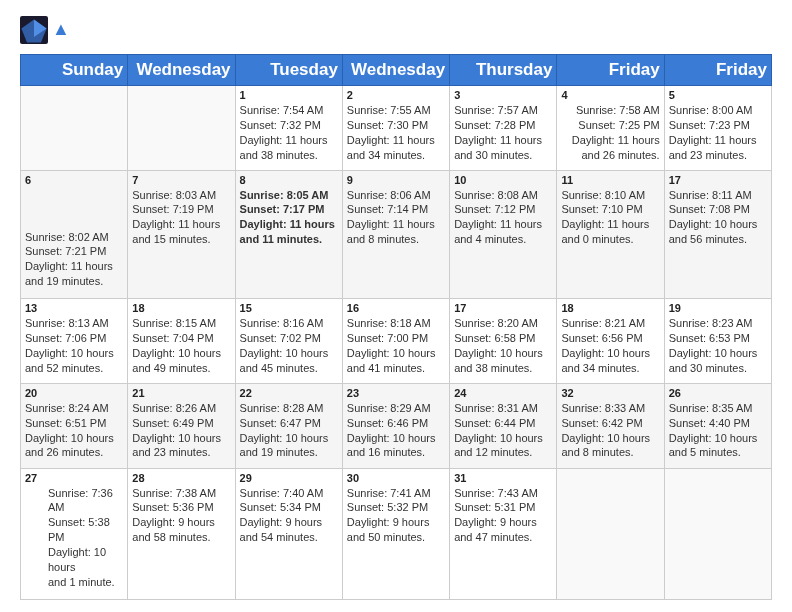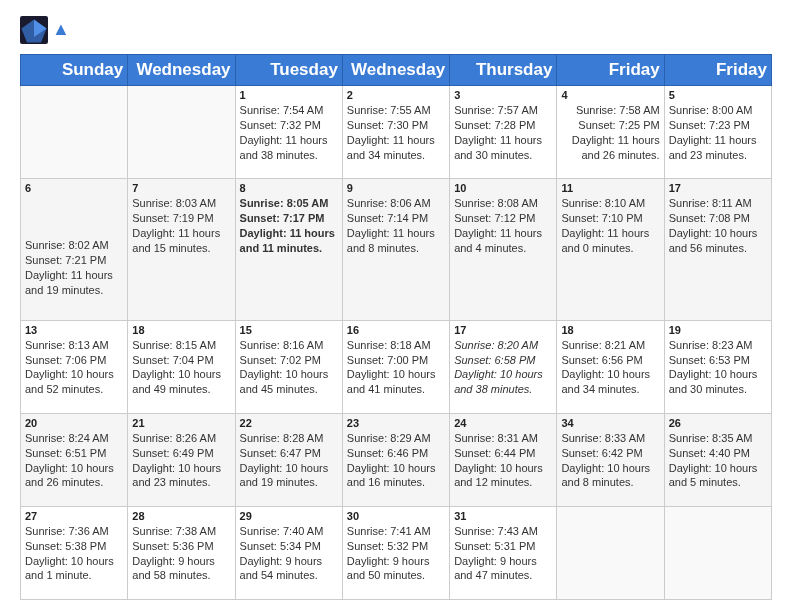--- a/index.html
+++ b/index.html
@@ -244,21 +244,21 @@
           </td>
           <td>
             <div class="day-num">16</div>
             <div class="cell-info" style="white-space: pre-line;">Sunrise: 8:18 AM
 Sunset: 7:00 PM
 Daylight: 10 hours
 and 41 minutes.</div>
           </td>
           <td>
             <div class="day-num">17</div>
-            <div class="cell-info" style="white-space: pre-line; font-style: italic;">Sunrise: 8:20 AM
+            <div class="cell-info" style="white-space: pre-line;">Sunrise: 8:20 AM
 Sunset: 6:58 PM
 Daylight: 10 hours
 and 38 minutes.</div>
           </td>
           <td>
             <div class="day-num">18</div>
             <div class="cell-info" style="white-space: pre-line;">Sunrise: 8:21 AM
 Sunset: 6:56 PM
 Daylight: 10 hours
 and 34 minutes.</div>
@@ -301,38 +301,38 @@
 and 16 minutes.</div>
           </td>
           <td>
             <div class="day-num">24</div>
             <div class="cell-info" style="white-space: pre-line;">Sunrise: 8:31 AM
 Sunset: 6:44 PM
 Daylight: 10 hours
 and 12 minutes.</div>
           </td>
           <td>
-            <div class="day-num">34</div>
+            <div class="day-num">32</div>
             <div class="cell-info" style="white-space: pre-line;">Sunrise: 8:33 AM
 Sunset: 6:42 PM
 Daylight: 10 hours
 and 8 minutes.</div>
           </td>
           <td>
             <div class="day-num">26</div>
             <div class="cell-info" style="white-space: pre-line;">Sunrise: 8:35 AM
 Sunset: 4:40 PM
 Daylight: 10 hours
 and 5 minutes.</div>
           </td>
         </tr>
         <tr>
           <td>
             <div class="day-num">27</div>
-            <div class="cell-info" style="white-space: pre-line;">Sunrise: 7:36 AM
+            <div class="cell-info" style="white-space: pre-line; margin-left: 23px;">Sunrise: 7:36 AM
 Sunset: 5:38 PM
 Daylight: 10 hours
 and 1 minute.</div>
           </td>
           <td>
             <div class="day-num">28</div>
             <div class="cell-info" style="white-space: pre-line;">Sunrise: 7:38 AM
 Sunset: 5:36 PM
 Daylight: 9 hours
 and 58 minutes.</div>

